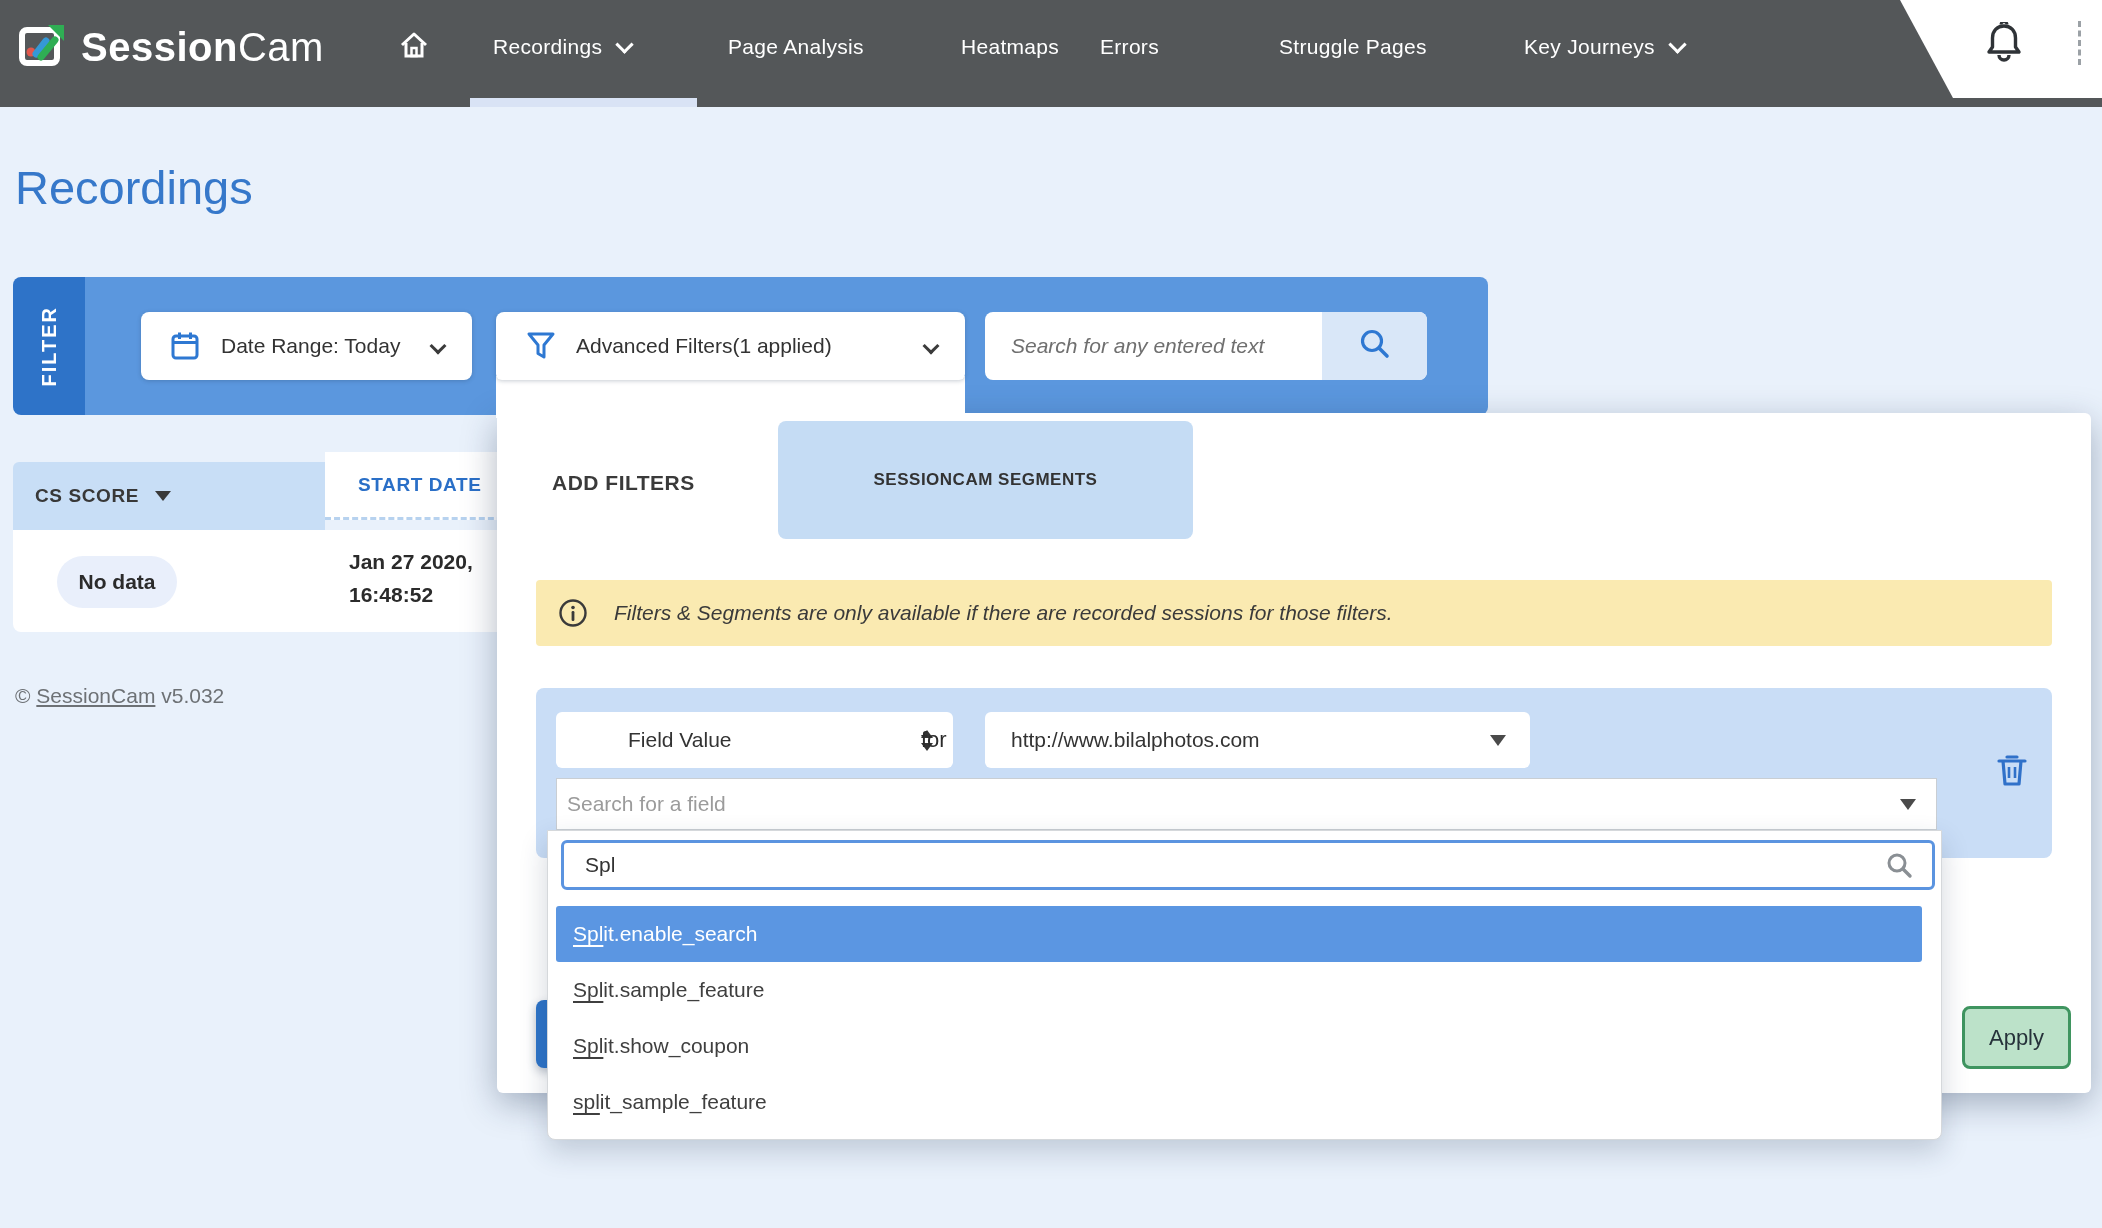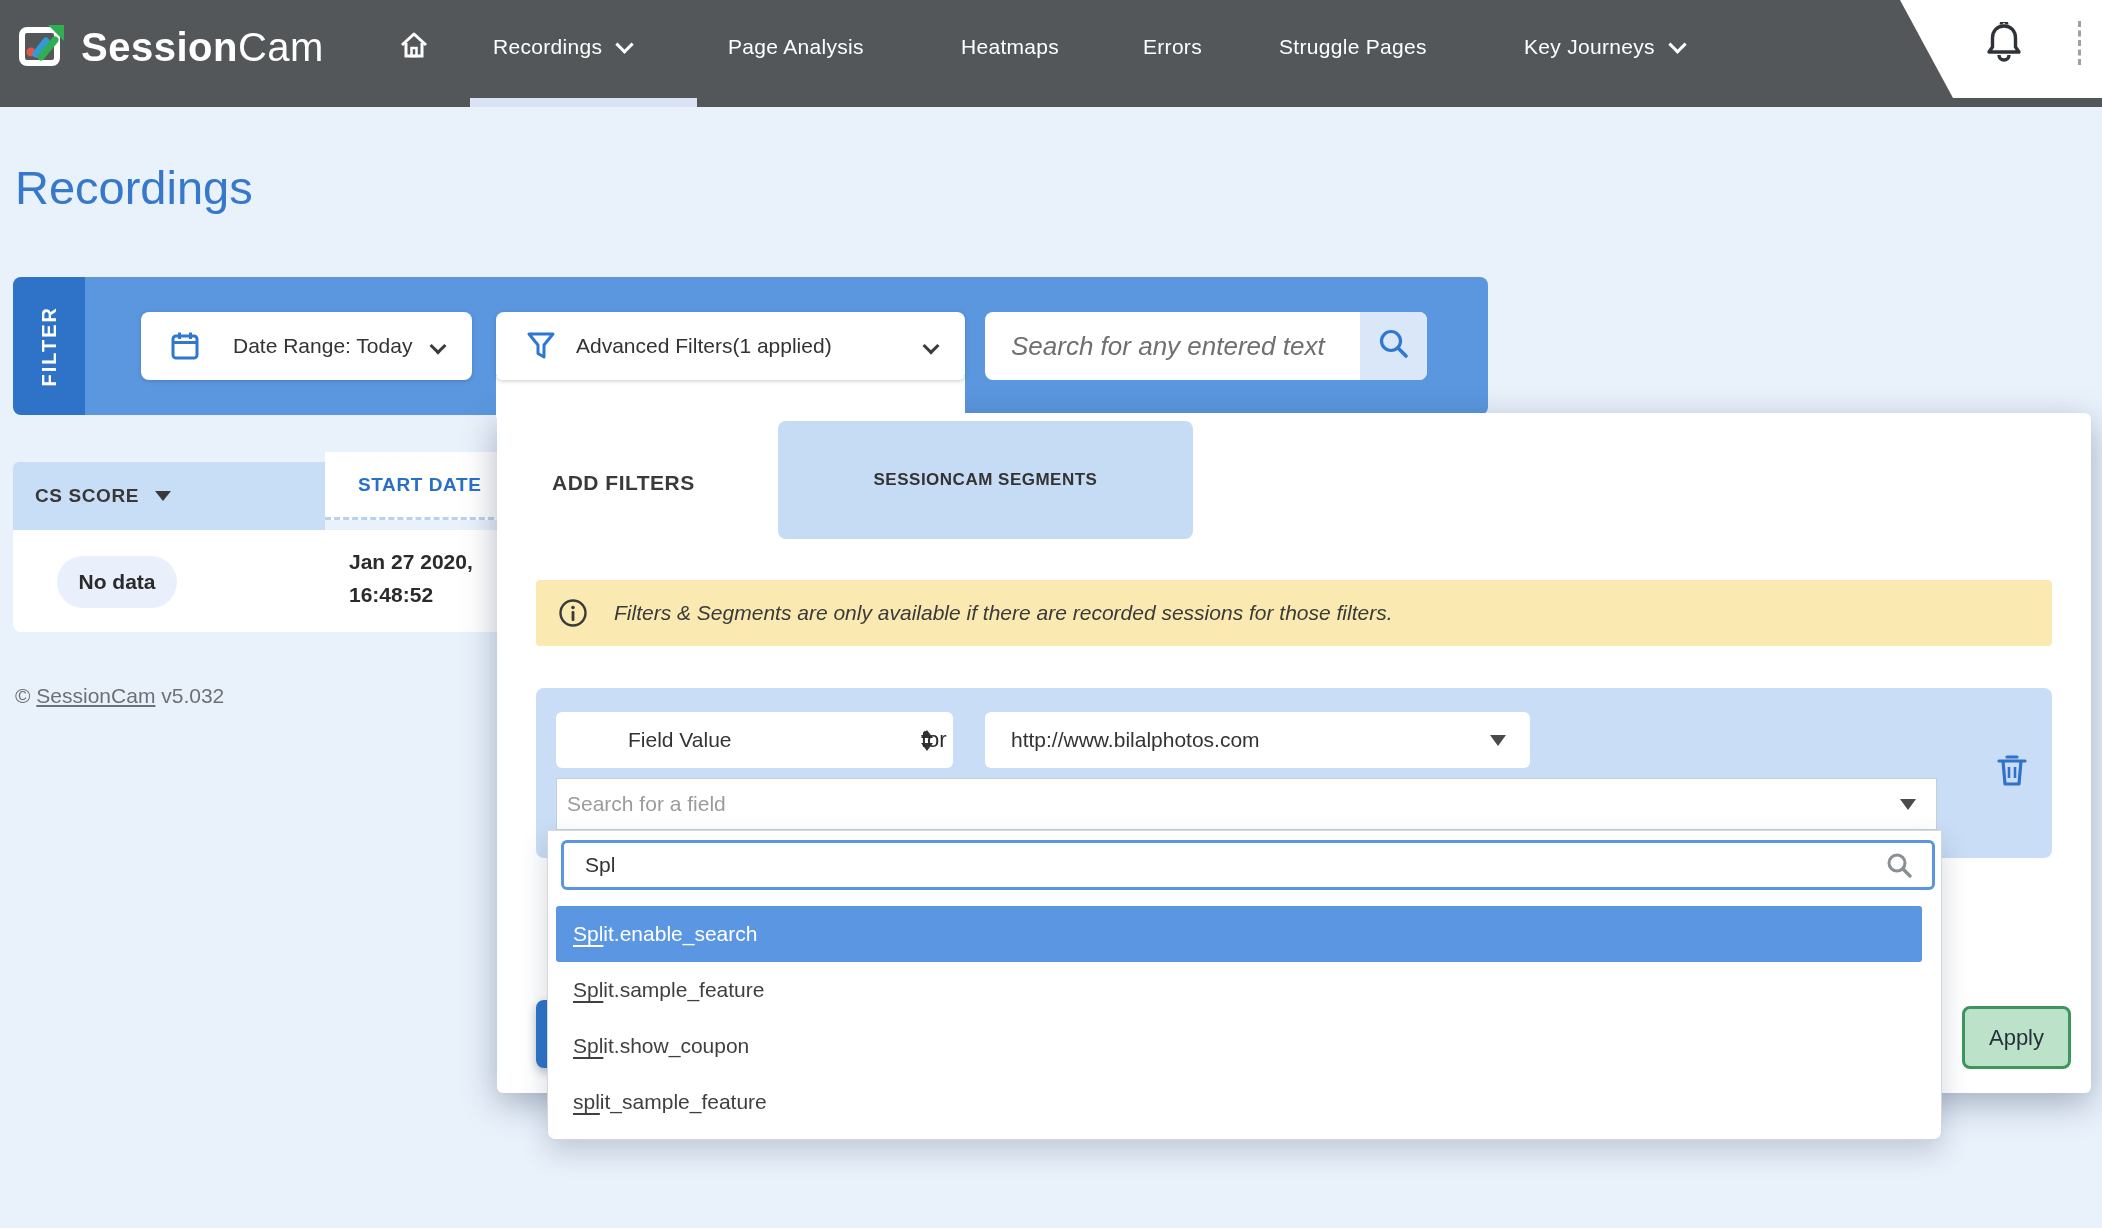--- a/index.html
+++ b/index.html
@@ -25,21 +25,21 @@
   
   .filter-tab{left:13px;top:277px;width:72px;height:138px;background:#2e73c8;border-radius:8px 0 0 8px;display:flex;align-items:center;justify-content:center;z-index:2;}
   .filter-tab span{writing-mode:vertical-rl;transform:rotate(180deg);color:#fff;font-size:20px;font-weight:700;letter-spacing:2px;}
   .filter-bar{left:85px;top:277px;width:1403px;height:138px;background:#5b97de;border-radius:0 8px 8px 0;z-index:2;}
   .bar-btn{top:312px;height:68px;background:#fff;border-radius:8px;display:flex;align-items:center;z-index:3;box-shadow:0 1px 4px rgba(30,50,80,.25);cursor:pointer;}
   .bar-btn .lbl{font-size:21px;color:#333;font-weight:500;}
   .btn-date{left:141px;width:331px;}
   .btn-adv{left:496px;width:469px;border-radius:8px 8px 6px 6px;z-index:7;}
   .dk-chev{width:9px;height:9px;border-right:3px solid #3b3b3b;border-bottom:3px solid #3b3b3b;transform:rotate(45deg);margin-left:auto;margin-right:28px;}
   .search-wrap{left:985px;top:312px;width:442px;height:68px;background:#fff;border-radius:8px;display:flex;z-index:3;overflow:hidden;}
-  .search-wrap input{flex:1;border:none;outline:none;background:transparent;font-family:inherit;font-size:26px;color:#333;font-style:italic;padding:0 10px 0 26px;}
+  .search-wrap input{flex:1;border:none;outline:none;background:transparent;font-family:inherit;font-size:21px;color:#333;font-style:italic;padding:0 10px 0 26px;}
   .search-wrap input::placeholder{color:#6f6f6f;font-style:italic;}
   .search-seg{width:105px;background:#d9e7f8;display:flex;align-items:center;justify-content:center;cursor:pointer;}
 
   
   .th-cs{left:13px;top:462px;width:312px;height:68px;background:#c8def6;border-radius:6px 0 0 0;display:flex;align-items:center;z-index:1;}
   .th-cs .t{font-size:19px;font-weight:700;color:#383838;letter-spacing:.6px;margin-left:22px;}
   .tri-down{width:0;height:0;border-left:8px solid transparent;border-right:8px solid transparent;border-top:10px solid #3a3a3a;margin-left:16px;}
   .th-sd{left:325px;top:452px;width:188px;height:65px;background:#fff;display:flex;align-items:center;border-bottom:3px dashed #b7d2ef;z-index:1;padding-left:8px;}
   .th-sd .t{font-size:19px;font-weight:700;color:#2a6fc7;letter-spacing:.6px;margin-left:25px;}
   .trow{left:13px;top:530px;width:484px;height:102px;background:#fff;border-radius:0 0 0 8px;z-index:1;}
@@ -114,21 +114,21 @@
     <div class="abs nav-item" style="left:493px;">
       <span>Recordings</span>
       <span class="chev"></span>
     </div>
     <div class="abs nav-item" style="left:728px;">
       <span>Page Analysis</span>
     </div>
     <div class="abs nav-item" style="left:961px;">
       <span>Heatmaps</span>
     </div>
-    <div class="abs nav-item" style="left:1143px;">
+    <div class="abs nav-item" style="left:1100px;">
       <span>Errors</span>
     </div>
     <div class="abs nav-item" style="left:1279px;">
       <span>Struggle Pages</span>
     </div>
     <div class="abs nav-item" style="left:1524px;">
       <span>Key Journeys</span>
       <span class="chev"></span>
     </div>
 
@@ -154,21 +154,21 @@
 
   <div class="abs bar-btn btn-date">
     <span style="margin-left:28px;display:flex;">
       <svg width="32" height="32" viewBox="0 0 32 32">
         <rect x="4" y="6" width="24" height="22" rx="3" fill="none" stroke="#2e78d2" stroke-width="3"></rect>
         <line x1="10.5" y1="2.5" x2="10.5" y2="9" stroke="#2e78d2" stroke-width="3"></line>
         <line x1="21.5" y1="2.5" x2="21.5" y2="9" stroke="#2e78d2" stroke-width="3"></line>
         <line x1="5" y1="12.5" x2="27" y2="12.5" stroke="#2e78d2" stroke-width="3"></line>
       </svg>
     </span>
-    <span class="lbl" style="margin-left:32px;">Date Range: Today</span>
+    <span class="lbl" style="margin-left:20px;">Date Range: Today</span>
     <span class="dk-chev"></span>
   </div>
 
   <div class="abs bar-btn btn-adv">
     <span style="margin-left:30px;display:flex;">
       <svg width="30" height="32" viewBox="0 0 30 32">
         <path d="M3 4 H27 L18 15 V27 L12 23.5 V15 Z" fill="none" stroke="#2e78d2" stroke-width="3" stroke-linejoin="round"></path>
       </svg>
     </span>
     <span class="lbl" style="margin-left:20px;">Advanced Filters(1 applied)</span>

